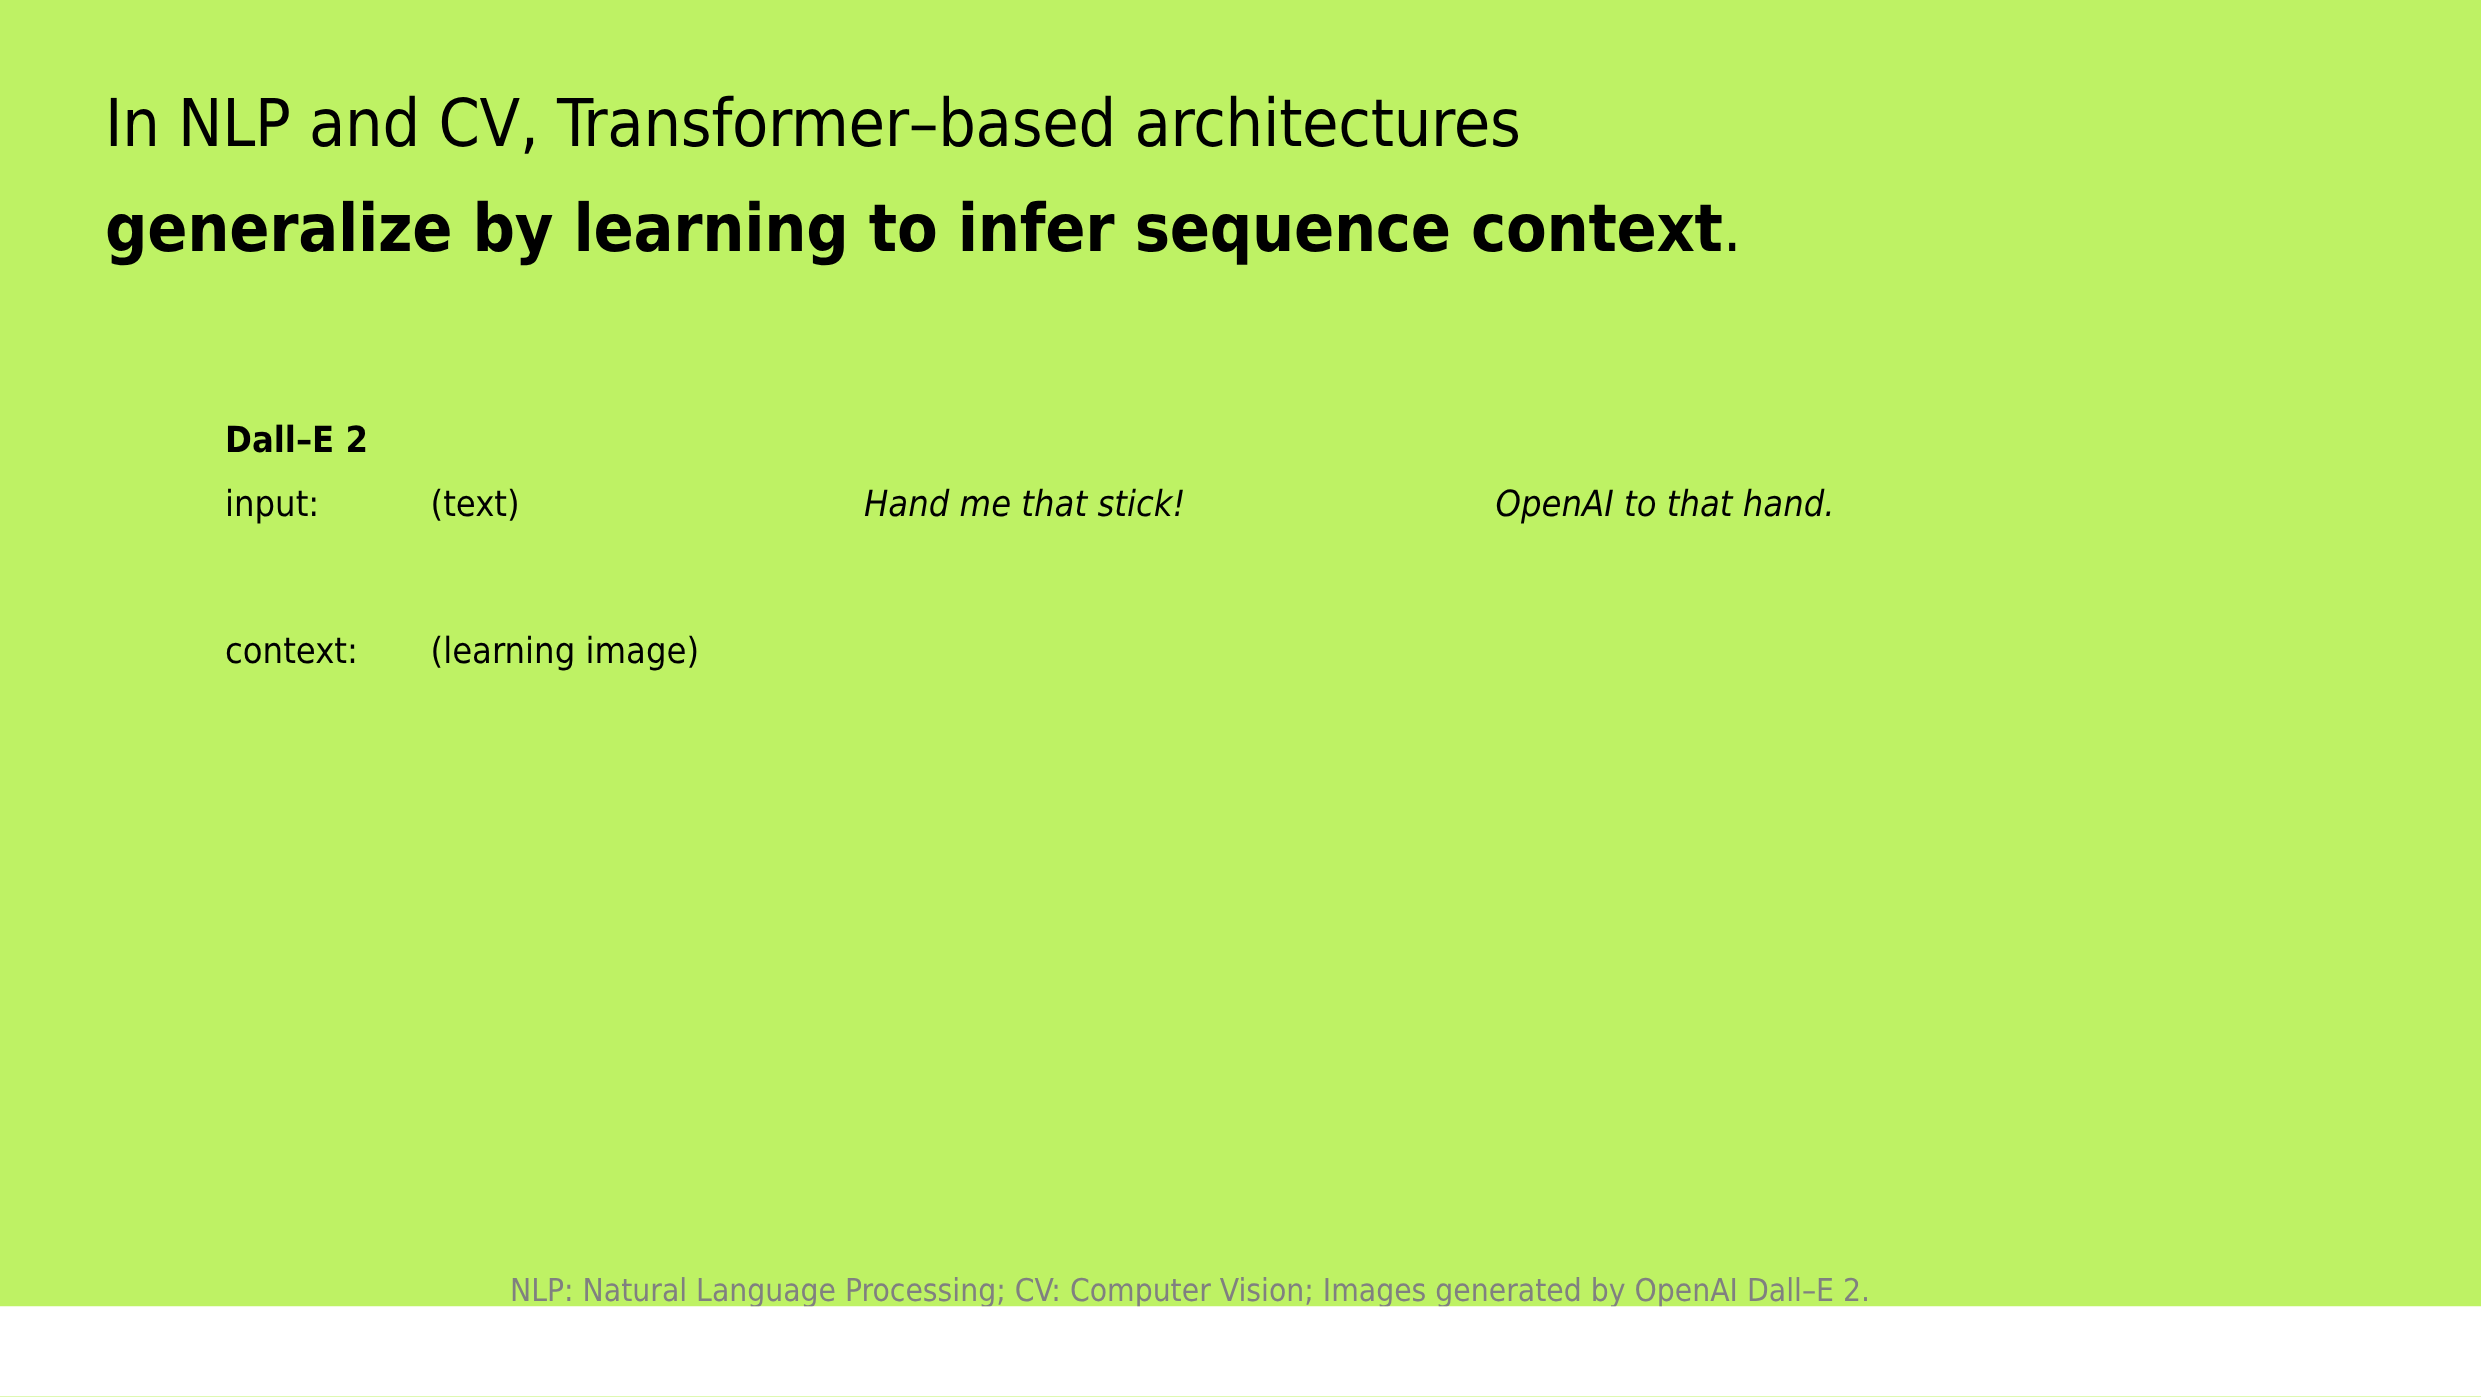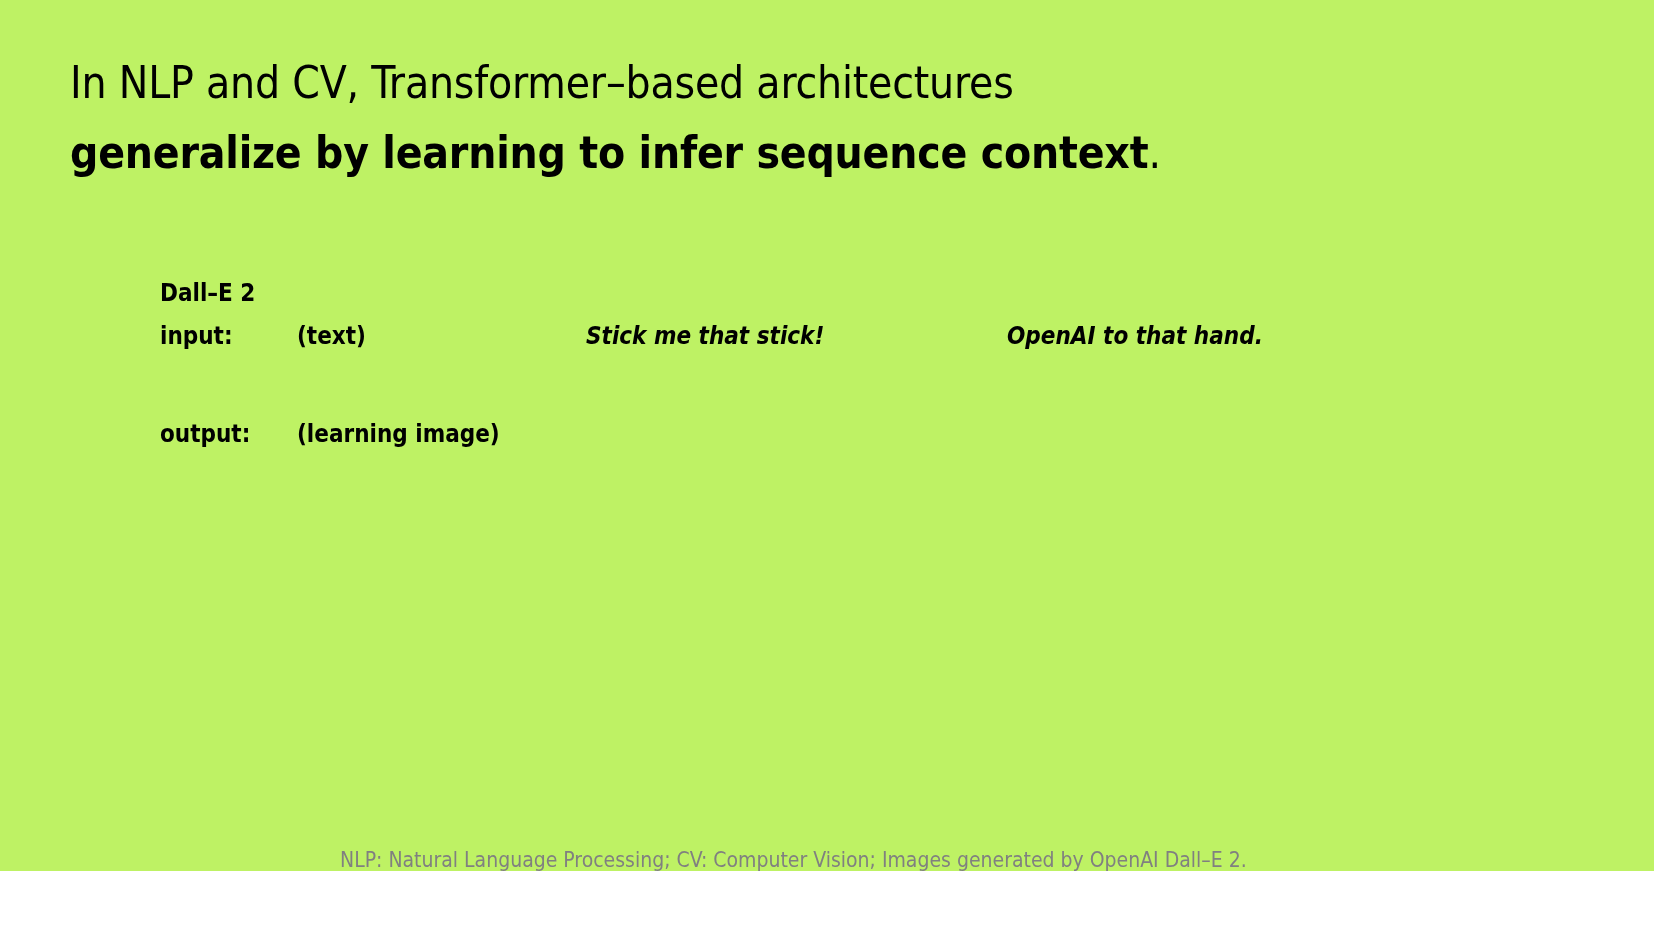--- a/index.html
+++ b/index.html
@@ -36,21 +36,21 @@
     letter-spacing: -0.2px;
     white-space: pre;
   }
   .title-line.regular { font-weight: 400; }
   .title-line.strong  { font-weight: 700; }
   .title-line .tail   { font-weight: 400; }
 
   
   .content-block {
     position: absolute;
-    left: 160px;
+    left: 150px;
     top: 278px;
     width: 1400px;
   }
   .model-heading {
     font-family: "DejaVu Sans Condensed", "Liberation Sans Narrow", "Liberation Sans", sans-serif;
     font-stretch: condensed;
     font-weight: 700;
     font-size: 24px;
     line-height: 30px;
     color: #000000;
@@ -65,21 +65,20 @@
   }
   .io-table td {
     padding: 0;
     vertical-align: top;
     font-family: "DejaVu Sans Condensed", "Liberation Sans Narrow", "Liberation Sans", sans-serif;
     font-stretch: condensed;
     font-size: 24px;
     line-height: 32px;
     color: #000000;
     white-space: pre;
-    font-weight: bold;
   }
   .col-label  { width: 137px; }
   .col-kind   { width: 289px; }
   .col-ex-a   { width: 421px; }
   .col-ex-b   { width: 473px; }
 
   .row-spacer td {
     height: 66px;
     line-height: 66px;
     font-size: 0;
@@ -148,31 +147,31 @@
       <colgroup>
         <col class="col-label">
         <col class="col-kind">
         <col class="col-ex-a">
         <col class="col-ex-b">
       </colgroup>
       <tbody>
         <tr>
           <td>input:</td>
           <td>(text)</td>
-          <td class="example">Stick me that stick!</td>
+          <td class="example">Hand me that stick!</td>
           <td class="example">OpenAI to that hand.</td>
         </tr>
         <tr class="row-spacer">
           <td></td>
           <td></td>
           <td></td>
           <td></td>
         </tr>
         <tr>
-          <td>output:</td>
+          <td>context:</td>
           <td>(learning image)</td>
           <td class="example"></td>
           <td class="example"></td>
         </tr>
       </tbody>
     </table>
   </div>
 
   <div class="footer">
     <div class="footer-note">NLP: Natural Language Processing; CV: Computer Vision; Images generated by OpenAI Dall–E 2.</div>

